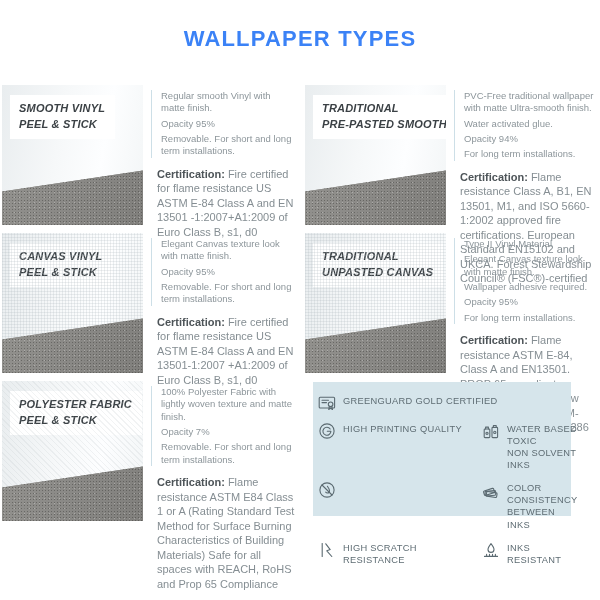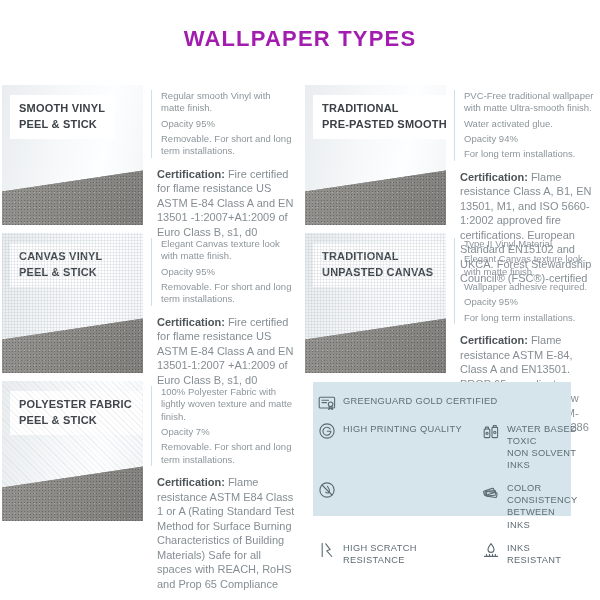--- a/index.html
+++ b/index.html
@@ -1,25 +1,25 @@
 <!DOCTYPE html>
 <html><head>
 <meta charset="utf-8">
 <style>
   html,body{margin:0;padding:0;background:#fff;}
   .sheet{position:relative;width:600px;height:600px;background:#fff;overflow:hidden;
          font-family:"Liberation Sans",sans-serif;}
   .page-title{position:absolute;top:26px;left:0;width:100%;text-align:center;
-    font-size:22px;font-weight:bold;letter-spacing:1.2px;color:#a21caf;}
+    font-size:22px;font-weight:bold;letter-spacing:1.2px;color:#3b82f6;}
   .cards{position:absolute;left:2px;top:85px;display:grid;
     grid-template-columns:295px 295px;column-gap:8px;grid-auto-rows:148px;}
   .card{display:flex;align-items:flex-start;}
   
   .img{position:relative;width:141px;height:140px;flex:0 0 141px;overflow:hidden;
-    background:linear-gradient(100deg,#e9edef 0%,#f6f8f9 40%,#fdfeff 68%,#f2f5f6 100%);}
+    background:linear-gradient(100deg,#e9edef 0%,#f6f8f9 40%,#fdfeff 68%,#f2f5f6 100%);font-style:italic;}
   .img .floor{position:absolute;inset:0;
     background-color:#8e8d8a;
     background-image:
       radial-gradient(rgba(35,35,32,.35) .6px,transparent .7px),
       radial-gradient(rgba(255,255,255,.28) .5px,transparent .6px),
       linear-gradient(115deg,#979692 0%,#8b8a87 55%,#807f7c 100%);
     background-size:3px 3px,5px 5px,100% 100%;
     clip-path:polygon(0 76%,100% 61%,100% 100%,0 100%);}
   .img.canvas::after{content:"";position:absolute;inset:0;
     background-image:

